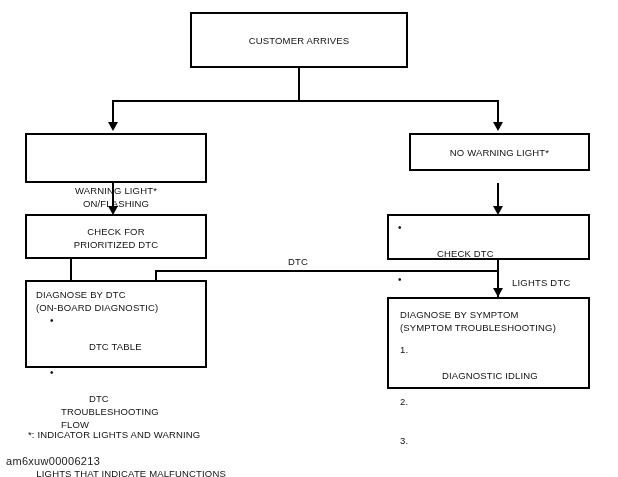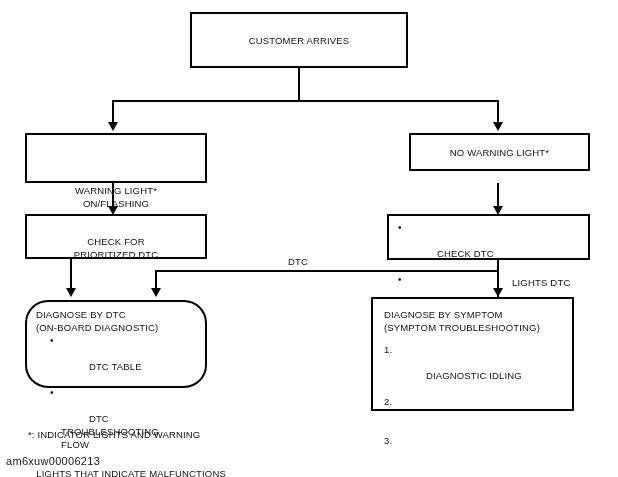--- a/index.html
+++ b/index.html
@@ -151,21 +151,21 @@
     </div>
   </div>
 
   <div class="conn vline" style="left:112px; top:183px; width:2px; height:26px;"></div>
   <div class="arrow" style="left:108px; top:206px;"></div>
 
   <div class="conn vline" style="left:497px; top:183px; width:2px; height:26px;"></div>
   <div class="arrow" style="left:493px; top:206px;"></div>
 
   <div class="node centered" style="left:25px; top:214px; width:182px; height:45px;">
-    <div class="inner" style="top:19px;">
+    <div class="inner" style="top:9px;">
       <div class="line">CHECK FOR</div>
       <div class="line">PRIORITIZED DTC</div>
     </div>
   </div>
 
   <div class="node left" style="left:387px; top:214px; width:203px; height:46px;">
     <div class="inner" style="top:5px; left:9px; right:5px;">
       <ul class="blist">
         <li>
           <span class="bullet">•</span>
@@ -185,40 +185,40 @@
 
   <div class="conn vline" style="left:497px; top:260px; width:2px; height:39px;"></div>
   <div class="conn hline" style="left:155px; top:270px; width:344px; height:2px;"></div>
   <div class="conn vline" style="left:155px; top:270px; width:2px; height:21px;"></div>
   <div class="arrow" style="left:151px; top:288px;"></div>
   <div class="arrow" style="left:493px; top:288px;"></div>
 
   <div class="edge-label" style="left:288px; top:256px;">DTC</div>
   <div class="edge-label" style="left:512px; top:277px;">LIGHTS DTC</div>
 
-  <div class="node left" style="left:25px; top:300px; width:182px; height:88px;border-radius:23px;">
+  <div class="node left" style="left:25px; top:280px; width:182px; height:88px;">
     <div class="inner" style="top:6px; left:9px; right:5px;">
       <div class="line">DIAGNOSE BY DTC</div>
       <div class="line">(ON-BOARD DIAGNOSTIC)</div>
       <ul class="blist" style="margin-left:14px;">
         <li>
           <span class="bullet">•</span>
           <span>DTC TABLE</span>
         </li>
         <li>
           <span class="bullet">•</span>
           <span>DTC
 TROUBLESHOOTING
 FLOW</span>
         </li>
       </ul>
     </div>
   </div>
 
-  <div class="node left" style="left:371px; top:297px; width:203px; height:114px;">
+  <div class="node left" style="left:387px; top:297px; width:203px; height:92px;">
     <div class="inner" style="top:9px; left:11px; right:5px;">
       <div class="line">DIAGNOSE BY SYMPTOM</div>
       <div class="line">(SYMPTOM TROUBLESHOOTING)</div>
       <ul class="nlist" style="margin-top:9px;">
         <li>
           <span class="num">1.</span>
           <span>DIAGNOSTIC IDLING</span>
         </li>
         <li>
           <span class="num">2.</span>

